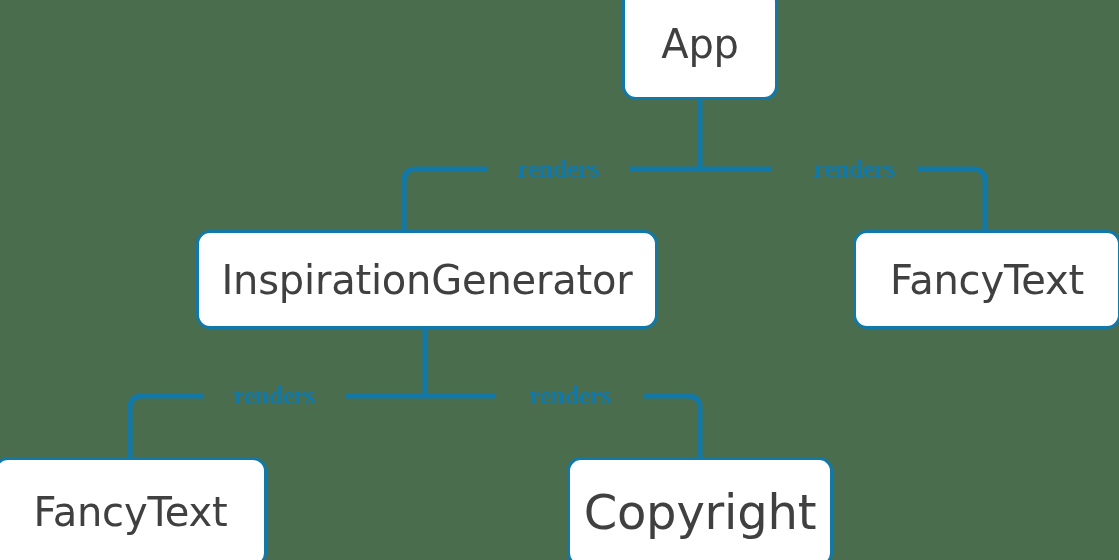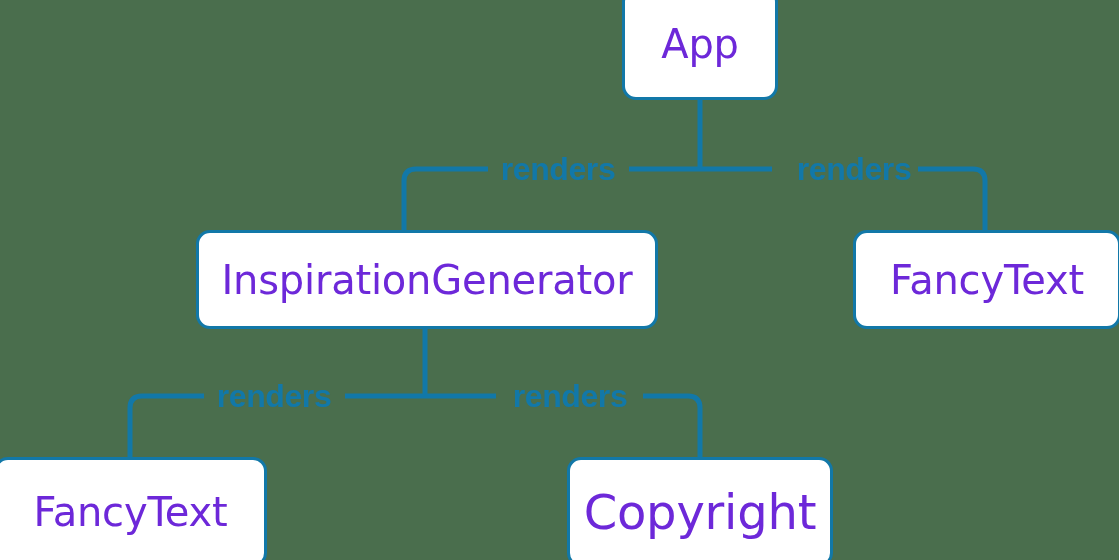--- a/index.html
+++ b/index.html
@@ -32,32 +32,32 @@
     box-sizing: border-box;
     background: #ffffff;
     border: 3px solid #1278a8;
     border-radius: 14px;
     display: flex;
     align-items: center;
     justify-content: center;
     z-index: 5;
   }
   .node-label {
-    color: #6d28d9;
+    color: #404040;
     font-family: "DejaVu Sans", sans-serif;
     font-weight: 400;
     white-space: nowrap;
     letter-spacing: -0.2px;
   }
   .edge-label {
     position: absolute;
     color: #1278a8;
-    font-family: Liberation Sans, sans-serif;
+    font-family: Liberation Serif, serif;
     font-weight: 600;
-    font-size: 32px;
+    font-size: 26px;
     letter-spacing: -0.4px;
     white-space: nowrap;
     transform: translate(-50%, -50%);
     z-index: 6;
   }
   
   #node-app        { left: 622px; top: -12px;  width: 156px; height: 112px; }
   #node-app .node-label { font-size: 40px; }
 
   #node-inspiration { left: 196px; top: 230px; width: 462px; height: 99px; }

